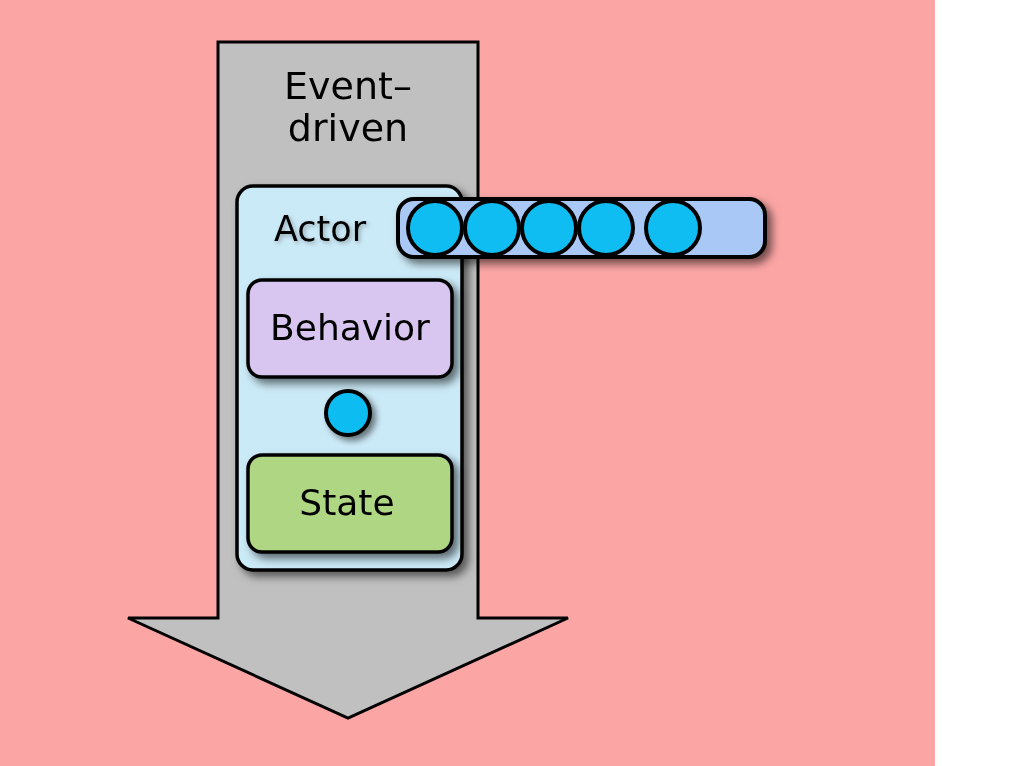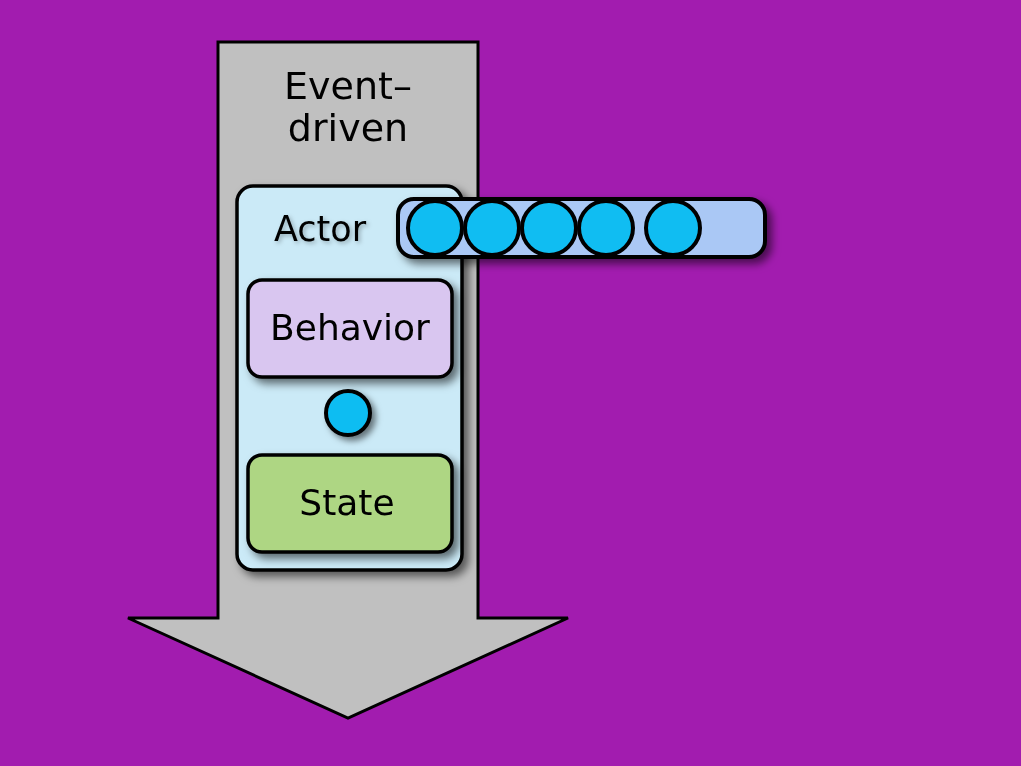--- a/index.html
+++ b/index.html
@@ -8,23 +8,23 @@
     background: #ffffff;
   }
   body {
     width: 1021px;
     height: 766px;
     font-family: "DejaVu Sans", "Liberation Sans", sans-serif;
     overflow: hidden;
   }
   #stage {
     position: relative;
-    width: 1021px;
+    width: 935px;
     height: 766px;
-    background: #a21caf;
+    background: #fca5a5;
     text-align: right;
   }
   #stage > svg {
     position: absolute;
     left: 0;
     top: 0;
   }
   .dgm-text {
     fill: #000000;
     font-family: "DejaVu Sans", "Liberation Sans", sans-serif;

